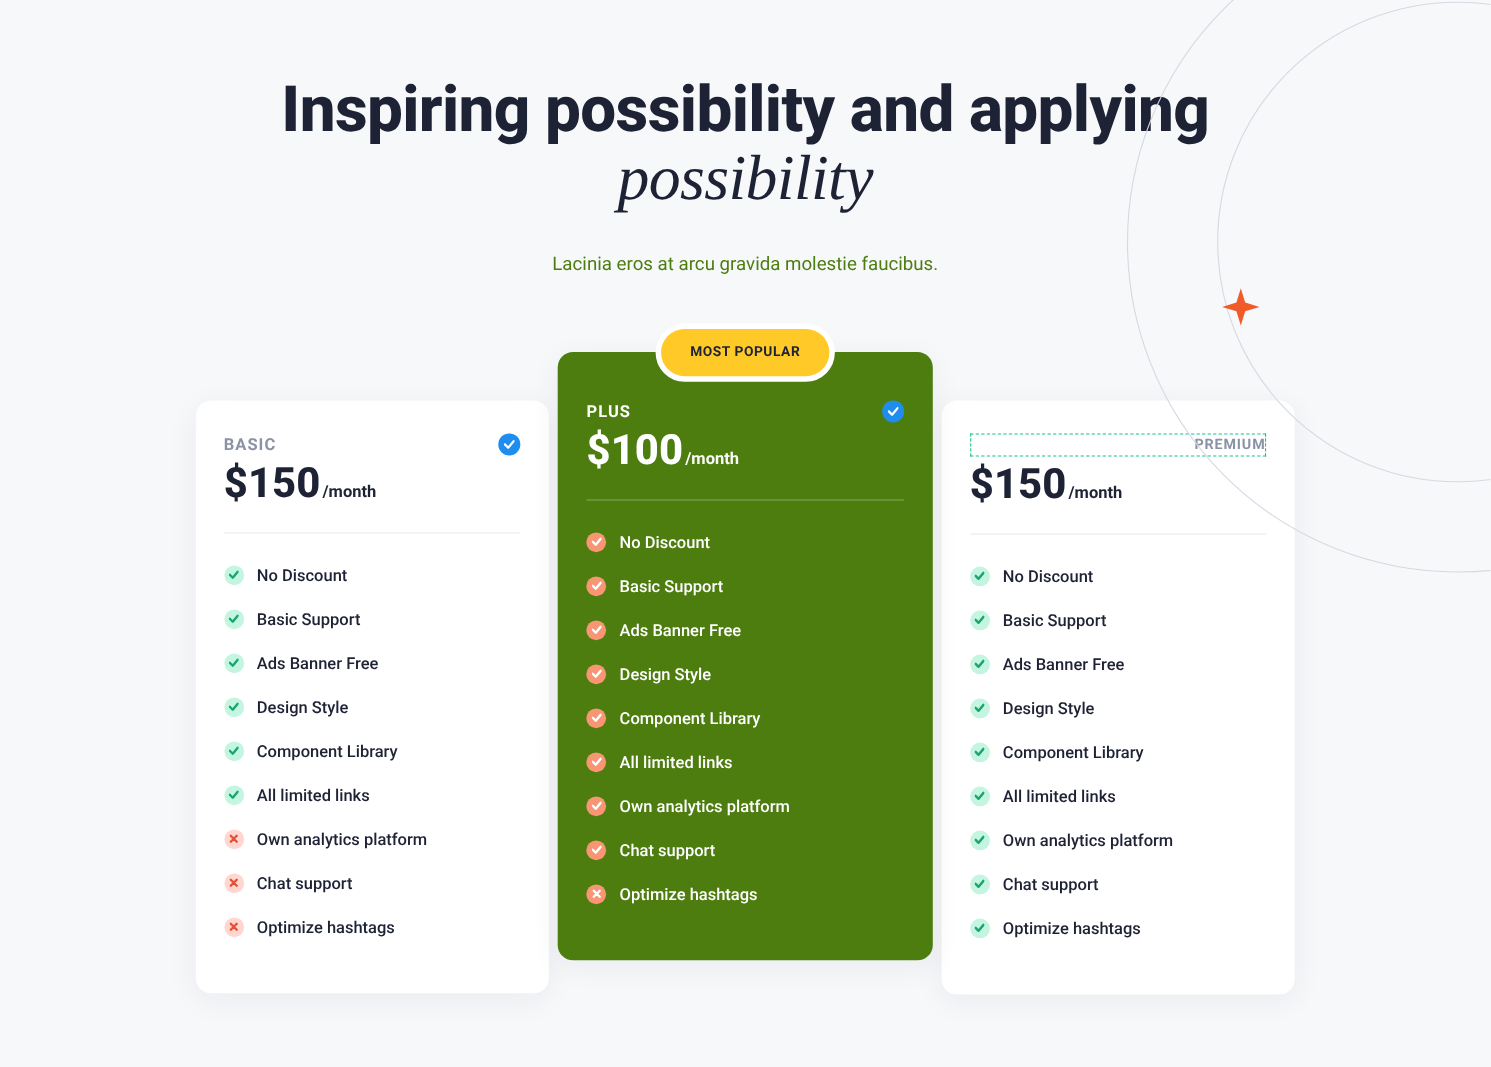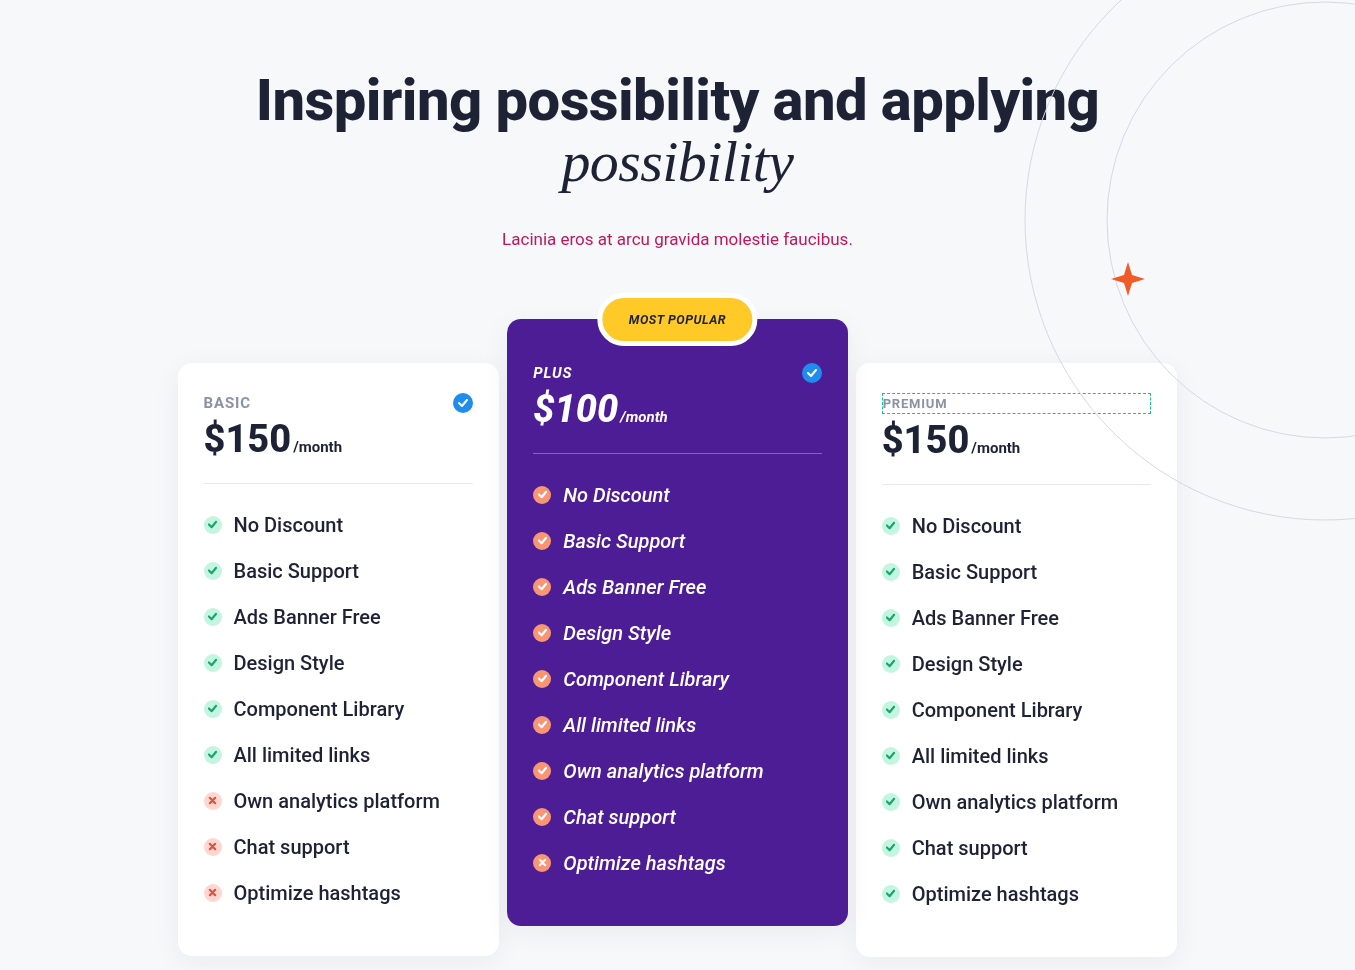--- a/index.html
+++ b/index.html
@@ -43,46 +43,45 @@
     letter-spacing: -0.01em;
   }
   .hero h1 em {
     font-family: Georgia, 'Times New Roman', serif;
     font-style: italic;
     font-weight: 500;
   }
   .hero p {
     margin-top: 36px;
     font-size: 17px;
-    color: #be185d;
+    color: #4d7c0f;
   }
   .plans {
     display: flex;
     justify-content: center;
     align-items: flex-start;
     gap: 0;
   }
   .card {
     background: #fff;
     border-radius: 14px;
     padding: 30px 26px 40px;
     width: 356px;
     box-shadow: 0 6px 28px rgba(30,34,53,0.06);
     margin-top: 44px;
   }
   .card.featured {
-    background: #4c1d95;
+    background: #4d7c0f;
     color: #fff;
     margin: 0 8px;
     position: relative;
     z-index: 2;
     padding-top: 44px;
     width: 377px;
     margin-top: 0;
-    font-style: italic;
   }
   .badge {
     position: absolute;
     top: -26px;
     left: 50%;
     transform: translateX(-50%);
     background: #ffc928;
     color: #1e2235;
     font-weight: 700;
     font-size: 12.5px;
@@ -105,20 +104,21 @@
   .card.featured .plan-name { color: #fff; }
   .premium-name {
     border: 1.5px dashed #18c28f;
     color: #8b92a5;
     padding: 2px 0;
     display: block;
     width: 100%;
     font-size: 13px;
     font-weight: 700;
     letter-spacing: 0.06em;
+    text-align: right;
   }
   .check-badge {
     width: 20px; height: 20px;
     background: #1f8ded;
     border-radius: 50%;
     display: flex; align-items: center; justify-content: center;
   }
   .check-badge svg { width: 10px; height: 10px; }
   .price {
     font-size: 38px;
@@ -141,21 +141,21 @@
     border: none;
     border-top: 1px solid #e6e9ef;
     margin: 22px 0 18px;
   }
   .card.featured .divider { border-top: 1px solid rgba(255,255,255,0.32); }
   .features { list-style: none; }
   .features li {
     display: flex;
     align-items: center;
     gap: 12px;
-    font-size: 20px;
+    font-size: 15px;
     padding: 11px 0;
     color: #1e2235;
     font-weight: 500;
   }
   .card.featured .features li { color: #fff; }
   .tick, .cross {
     width: 18px; height: 18px; border-radius: 50%;
     display: flex; align-items: center; justify-content: center;
     flex-shrink: 0;
   }

